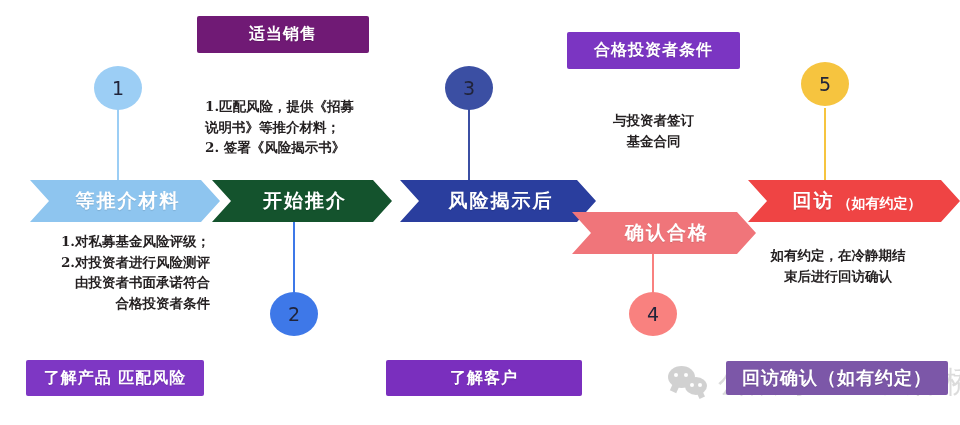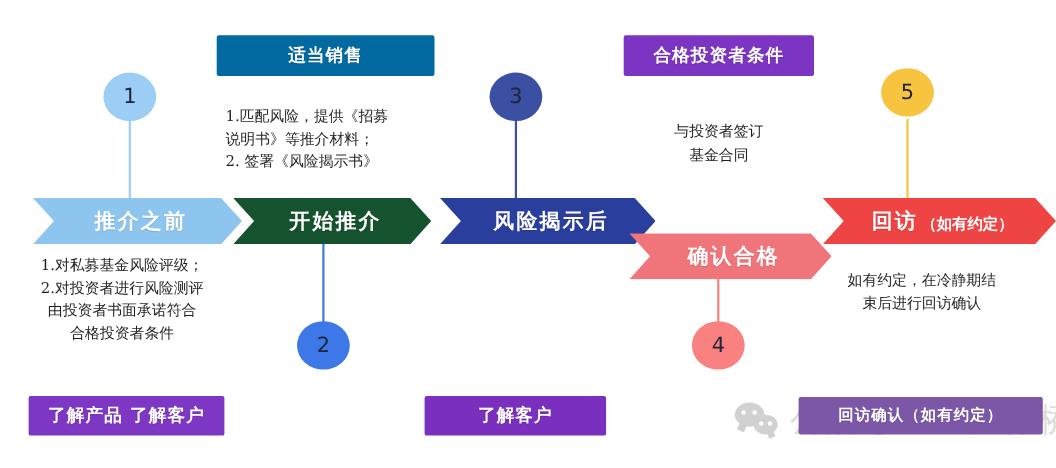--- a/index.html
+++ b/index.html
@@ -113,20 +113,21 @@
   }
 
   
   .note {
     position: absolute;
     font-family: "DejaVu Serif", serif;
     font-size: 13.5px;
     color: #231f20;
     line-height: 1.52;
     white-space: pre-line;
+    font-weight: bold;
   }
   .note.center { text-align: center; }
   .note.left  { text-align: left; }
 </style>
 </head>
 <body>
 
 <div id="canvas">
 
   <div class="watermark">
@@ -136,37 +137,37 @@
         <div class="wm-dot" style="left:16px; top:7px;"></div>
       </div>
       <div class="wm-b2">
         <div class="wm-dot" style="left:5px; top:6px;"></div>
         <div class="wm-dot" style="left:13px; top:6px;"></div>
       </div>
     </div>
     <div class="wm-text">公众号：PE法律桥</div>
   </div>
 
-  <div class="badge" style="left: 197px; top: 32px; width: 198px; height: 37px; background: #0369a1;">
+  <div class="badge" style="left: 197px; top: 16px; width: 172px; height: 37px; background: #701a75;">
     <span>适当销售</span>
   </div>
 
   <div class="badge" style="left: 567px; top: 32px; width: 173px; height: 37px; background: rgb(123, 53, 194);">
     <span>合格投资者条件</span>
   </div>
 
   <div class="badge" style="left: 26px; top: 360px; width: 178px; height: 36px; background: rgb(126, 55, 196);">
-    <span class="wide-label">了解产品 了解客户</span>
-  </div>
-
-  <div class="badge" style="left: 386px; top: 360px; width: 165px; height: 36px; background: rgb(122, 47, 190);">
+    <span class="wide-label">了解产品 匹配风险</span>
+  </div>
+
+  <div class="badge" style="left: 386px; top: 360px; width: 196px; height: 36px; background: rgb(122, 47, 190);">
     <span>了解客户</span>
   </div>
 
-  <div class="badge" style="left: 726px; top: 361px; width: 222px; height: 34px; font-size: 14px; background: rgb(124, 87, 168);">
+  <div class="badge" style="left: 726px; top: 361px; width: 222px; height: 34px; font-size: 18px; background: rgb(124, 87, 168);">
     <span>回访确认（如有约定）</span>
   </div>
 
   <div class="stem" style="left: 117px; top: 108px; height: 75px; background: rgb(156, 206, 245);"></div>
   <div class="stem" style="left: 293px; top: 218px; height: 78px; background: rgb(62, 120, 232);"></div>
   <div class="stem" style="left: 468px; top: 108px; height: 75px; background: rgb(59, 79, 163);"></div>
   <div class="stem" style="left: 652px; top: 218px; height: 78px; background: rgb(249, 129, 127);"></div>
   <div class="stem" style="left: 824px; top: 108px; height: 75px; background: rgb(246, 196, 63);"></div>
 
   <div class="circle" style="left: 94px; top: 66px; background: rgb(156, 206, 245);">
@@ -180,38 +181,38 @@
   </div>
   <div class="circle" style="left: 629px; top: 292px; background: rgb(249, 129, 127);">
     <span>4</span>
   </div>
   <div class="circle" style="left: 801px; top: 62px; background: rgb(246, 196, 63);">
     <span>5</span>
   </div>
 
   <div class="chevron-row">
     <div class="chev" style="left: 0px; width: 190px; background: rgb(142, 197, 239);">
-      <span class="chev-label">推介之前</span>
+      <span class="chev-label">等推介材料</span>
     </div>
     <div class="chev" style="left: 182px; width: 180px; background: #14532d;">
       <span class="chev-label">开始推介</span>
     </div>
     <div class="chev" style="left: 370px; width: 196px; background: rgb(42, 62, 158);">
       <span class="chev-label">风险揭示后</span>
     </div>
     <div class="chev" style="left: 542px; width: 184px; background: rgb(240, 117, 122); margin-top: 32px;">
       <span class="chev-label">确认合格</span>
     </div>
     <div class="chev" style="left: 718px; width: 212px; background: #ef4444;">
       <span class="chev-label">回访</span>
       <span class="chev-sub">（如有约定）</span>
     </div>
   </div>
 
-  <div class="note center" style="left:12px; top:231px; width:198px;">1.对私募基金风险评级；
+  <div class="note center" style="left:12px; top:231px; width:198px;text-align:right;">1.对私募基金风险评级；
 2.对投资者进行风险测评
 由投资者书面承诺符合
 合格投资者条件</div>
 
   <div class="note left" style="left:205px; top:96px; width:195px;">1.匹配风险，提供《招募
 说明书》等推介材料；
 2. 签署《风险揭示书》</div>
 
 
   <div class="note center" style="left:566px; top:110px; width:175px;">与投资者签订

